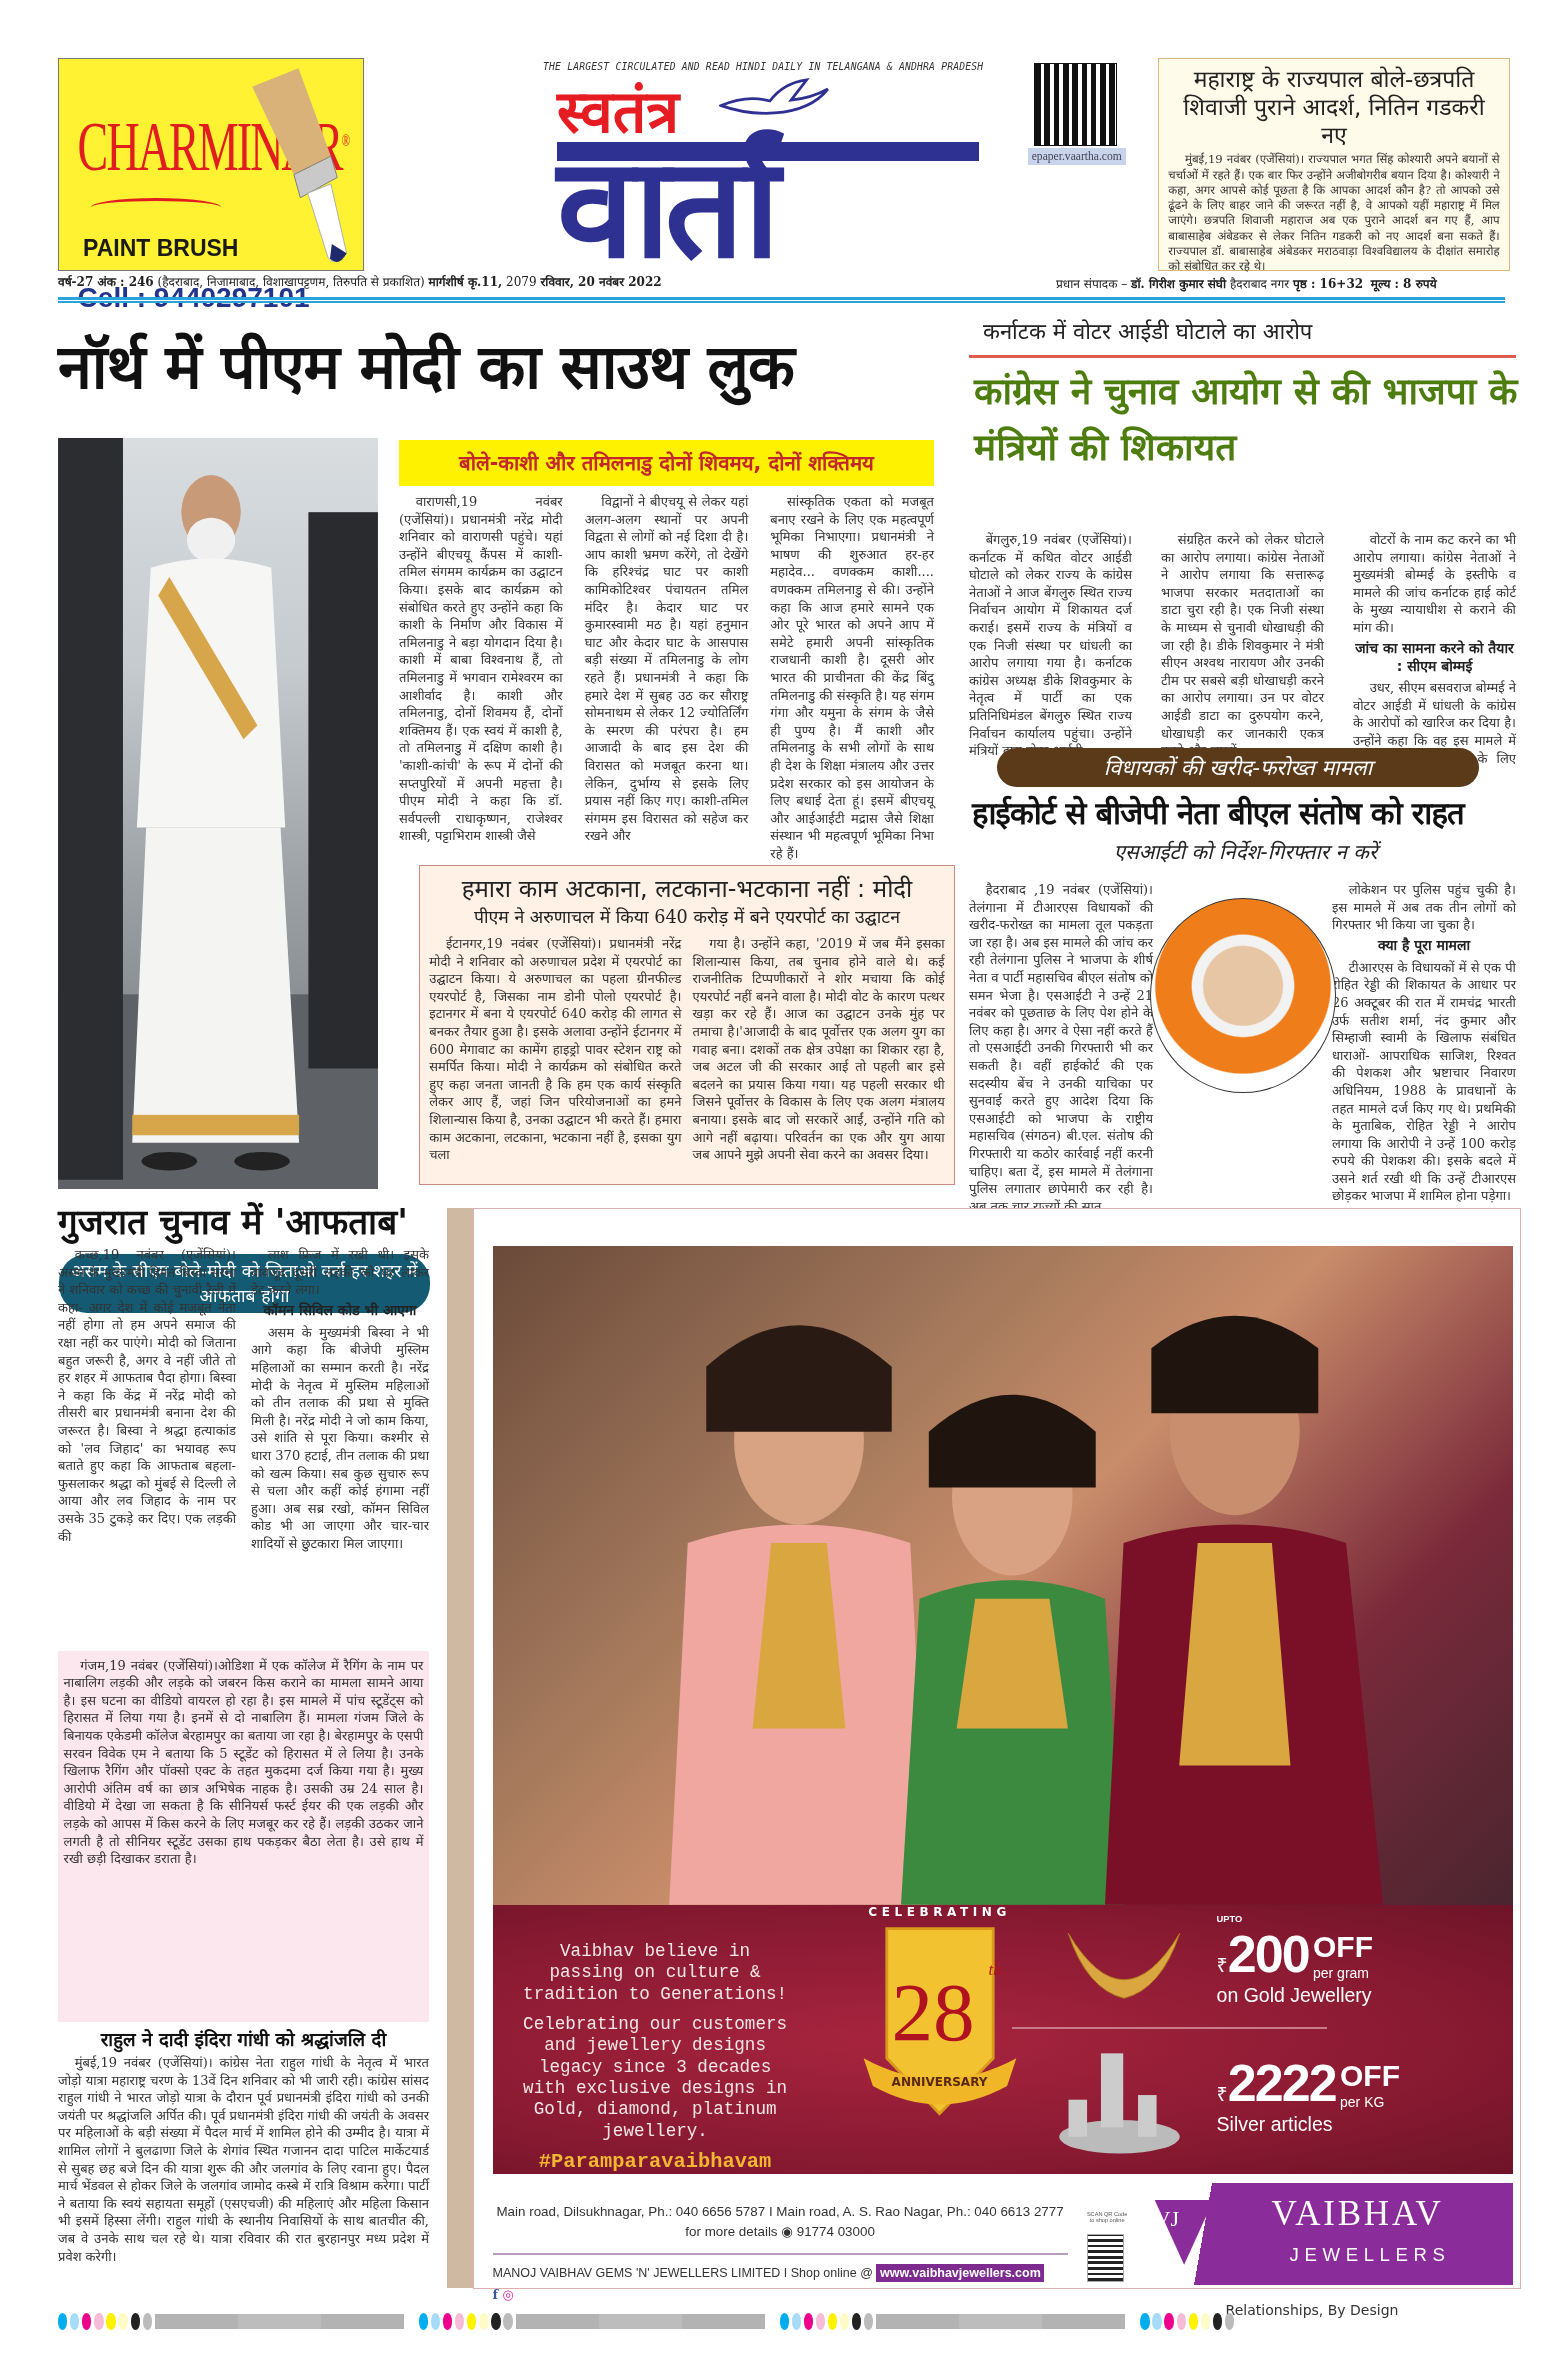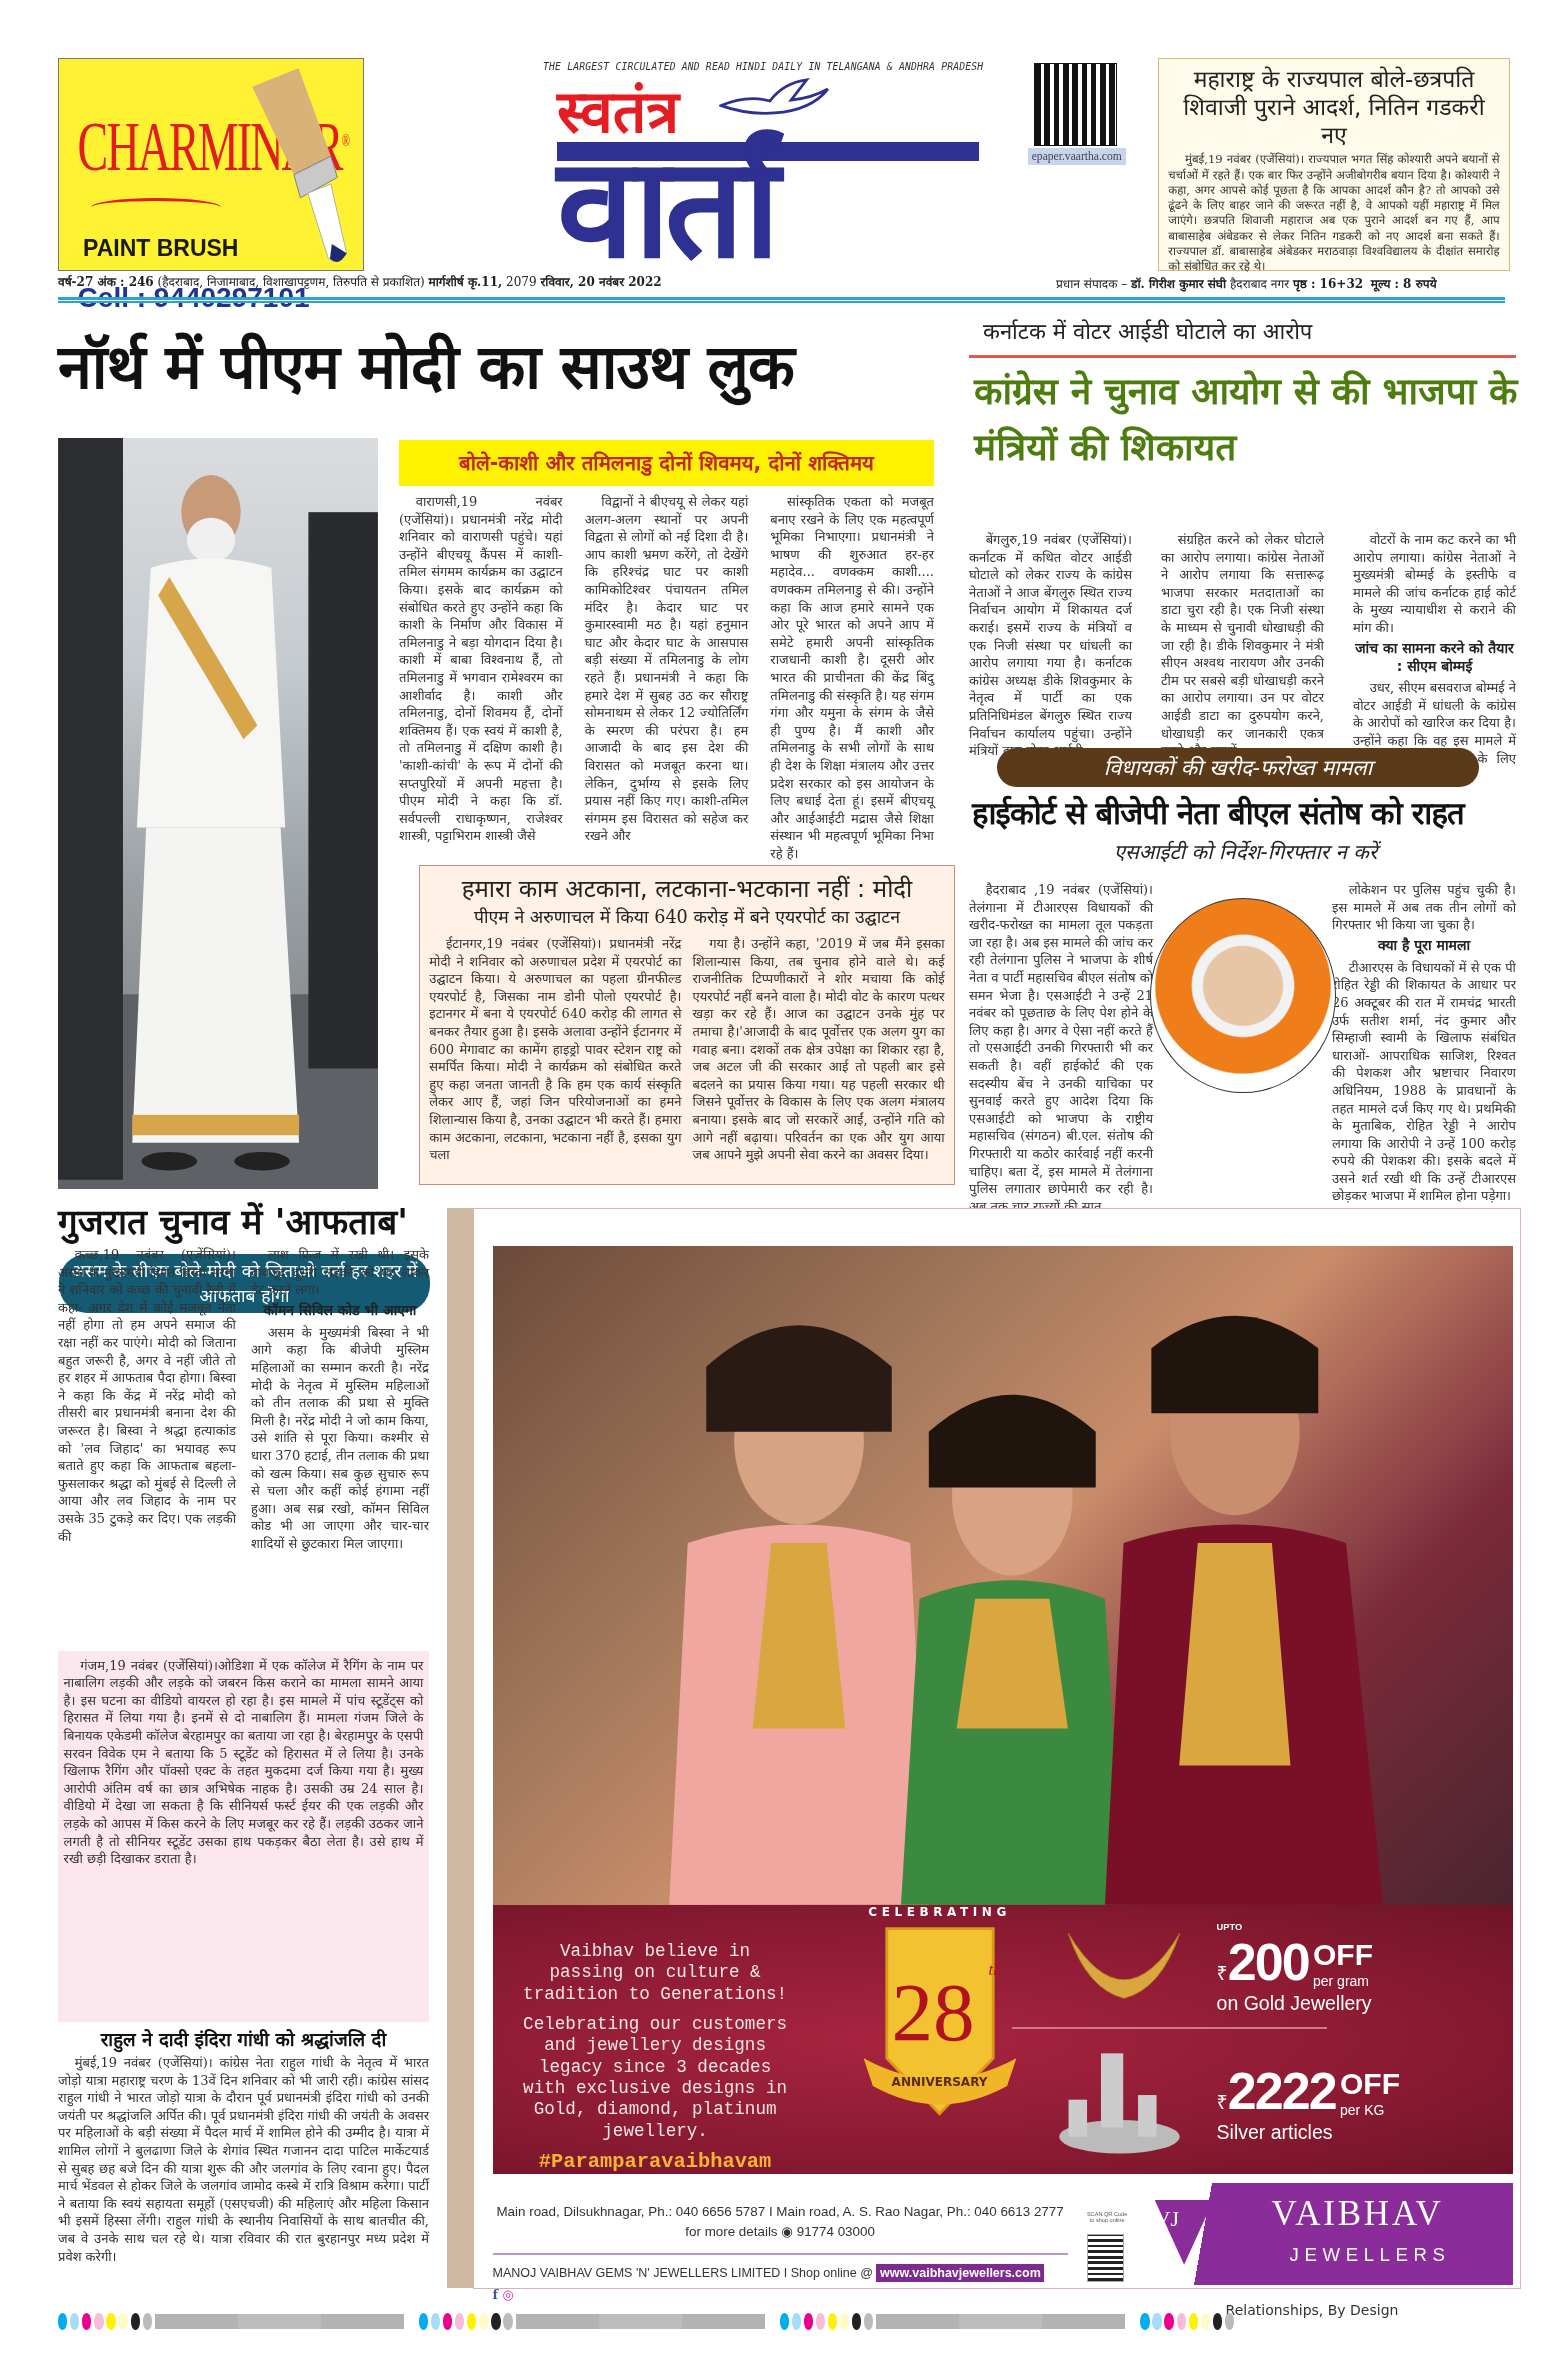--- a/index.html
+++ b/index.html
@@ -74,21 +74,21 @@
   .side-strip { left: 447px; top: 1208px; width: 26px; height: 1080px; background: #cfb9a3; }
 
   
   .ad-vaibhav { left: 473px; top: 1208px; width: 1048px; height: 1081px; background: #fff; border: 0.9px solid #e0b0b0; }
   .ad-photo { position: absolute; left: 18.6px; top: 37px; width: 1020px; height: 659px; background: linear-gradient(135deg, #6b4a3a 0%, #a0765a 30%, #c98d6a 50%, #7a2a3a 75%, #4a2530 100%); overflow: hidden; }
   .ad-maroon { position: absolute; left: 18.6px; top: 696px; width: 1020px; height: 269px; background: radial-gradient(ellipse at 40% 50%, #a8243f 0%, #8a1a32 60%, #6e1428 100%); }
   .ad-copy { position: absolute; left: 28px; top: 36px; width: 269px; color: #f3e6e6; text-align: center; font-family: Liberation Mono, monospace; font-size: 17.6px; line-height: 21.3px; }
   .ad-copy .hash { color: #f2b632; font-weight: bold; font-size: 20.4px; margin-top: 9.3px; }
   .badge { position: absolute; left: 366px; top: 14px; width: 162px; height: 209px; }
   .celebrating { position: absolute; left: 366px; top: 0; width: 162px; text-align: center; color: #fff; font-family: "DejaVu Sans", sans-serif; font-weight: bold; letter-spacing: 4.6px; font-size: 12px; }
-  .offer { position: absolute; color: #fff; font-family: "Liberation Sans", sans-serif; margin-top: 8px; }
+  .offer { position: absolute; color: #fff; font-family: "Liberation Sans", sans-serif; }
   .offer .big { font-size: 52px; font-weight: bold; letter-spacing: -1.9px; }
   .offer .off { font-size: 30px; font-weight: bold; }
   .offer .small { font-size: 14px; }
   .offer .line { font-size: 19.5px; }
   .offer .upto { font-size: 9.3px; font-weight: bold; }
   .ad-footer { position: absolute; left: 18.6px; top: 974px; width: 1020px; height: 102px; }
   .addr { position: absolute; left: 0; top: 18.6px; width: 575px; text-align: center; font-family: "Liberation Sans", sans-serif; font-size: 13.4px; color: #333; line-height: 20.4px; }
   .addr-rule { position: absolute; left: 0; top: 70px; width: 575px; height: 1.9px; background: #b99ac1; }
   .company { position: absolute; left: 0; top: 83px; font-family: "Liberation Sans", sans-serif; font-size: 12.5px; color: #333; }
   .company .url { background: #7d2b8f; color: #fff; font-weight: bold; padding: 1.9px 3.7px; }

